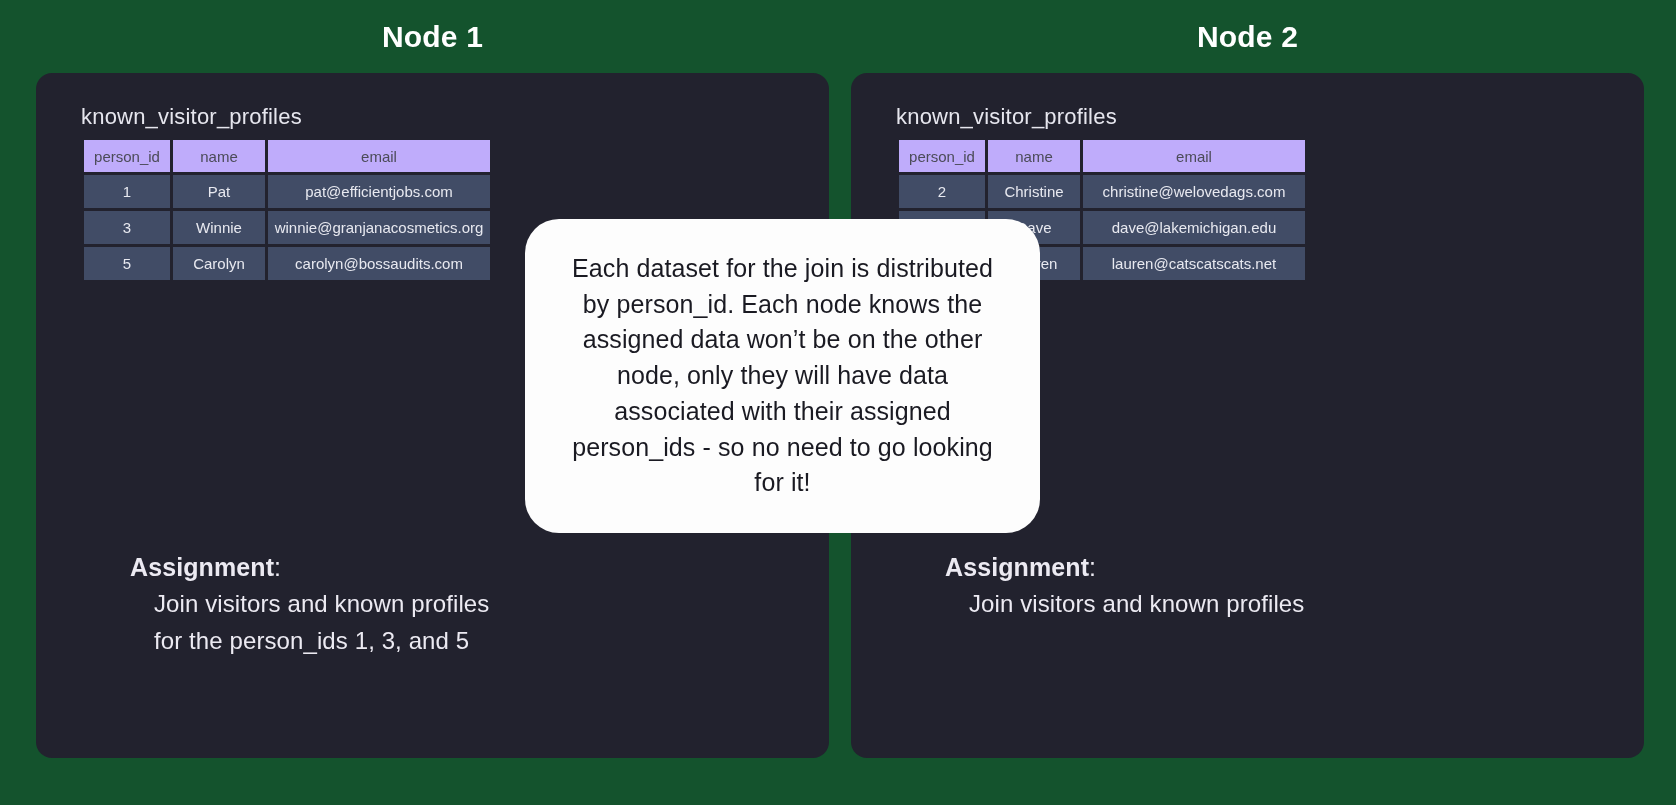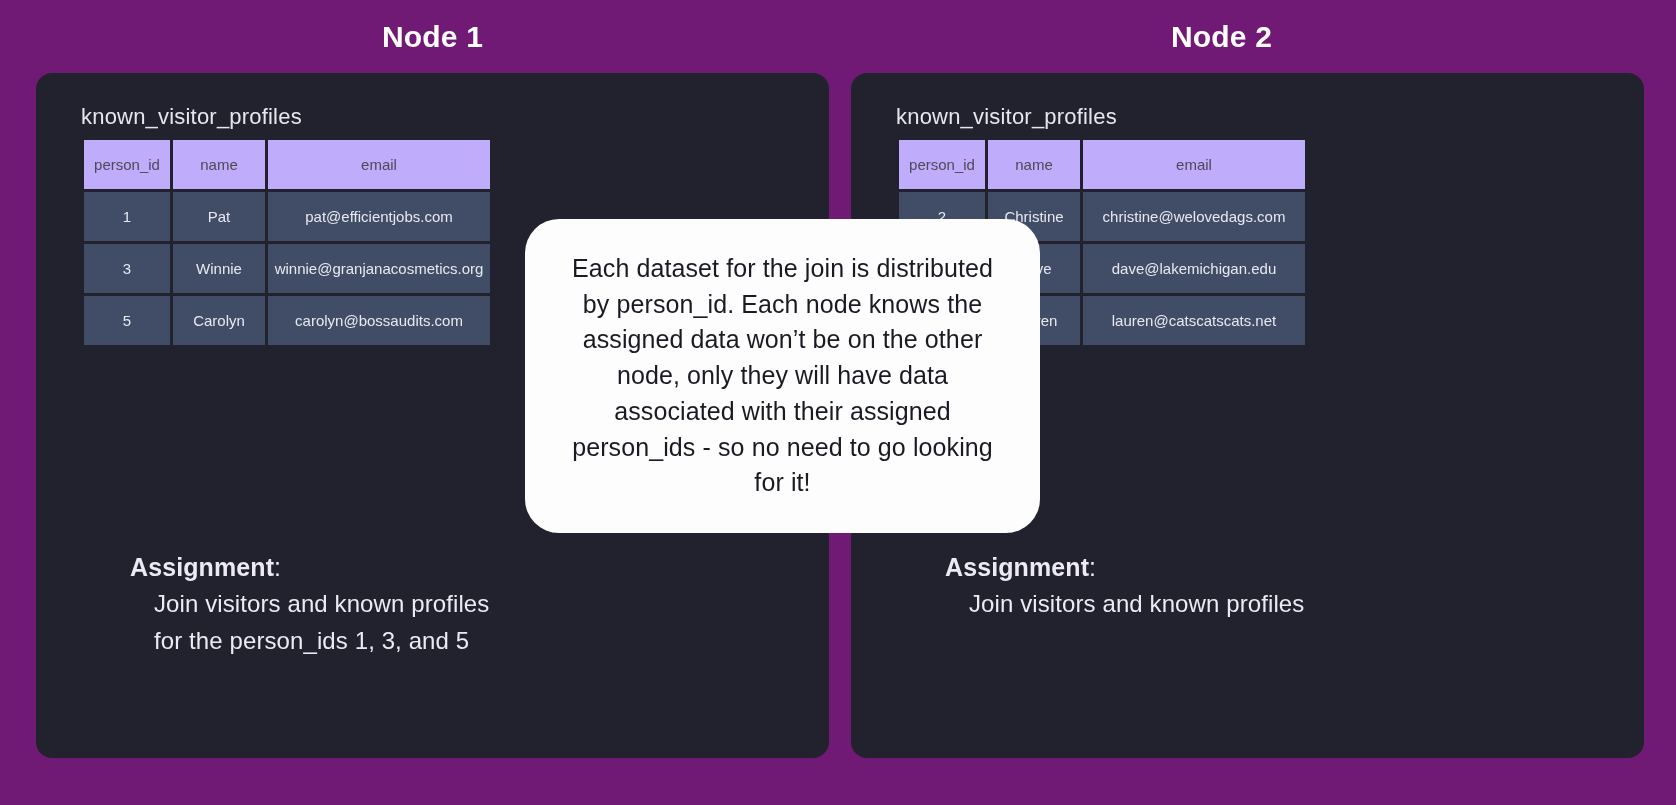--- a/index.html
+++ b/index.html
@@ -9,35 +9,35 @@
     height: 805px;
     overflow: hidden;
     background: #3c3c50;
     font-family: "Liberation Sans", "DejaVu Sans", sans-serif;
   }
 
   #stage {
     position: relative;
     width: 1676px;
     height: 805px;
-    background: #701a75;
+    background: #14532d;
   }
 
   
   .node-title {
     position: absolute;
     top: 20px;
     font-size: 30px;
     font-weight: bold;
     color: #ffffff;
     letter-spacing: 0.2px;
     text-align: center;
   }
   #title-node-1 { left: 36px; width: 793px; }
-  #title-node-2 { left: 825px; width: 793px; }
+  #title-node-2 { left: 851px; width: 793px; }
 
   
   .node-panel {
     position: absolute;
     top: 73px;
     width: 793px;
     height: 685px;
     background: #22222e;
     border-radius: 16px;
   }
@@ -62,21 +62,21 @@
   }
 
   .tbl { border-collapse: separate; border-spacing: 3px 3px; }
   .tbl td {
     height: 33px;
     background: #414c66;
     color: #e8e9f0;
     font-size: 15px;
     text-align: center;
     vertical-align: middle;
-    padding: 16px 6px;
+    padding: 7px 6px;
     white-space: nowrap;
   }
   .tbl tr.hdr td {
     color: #4b4b58;
     font-size: 15px;
     height: 32px;
   }
   .tbl.purple tr.hdr td { background: #bfacfb; }
   .tbl.yellow tr.hdr td { background: #f6f6b0; }
 

